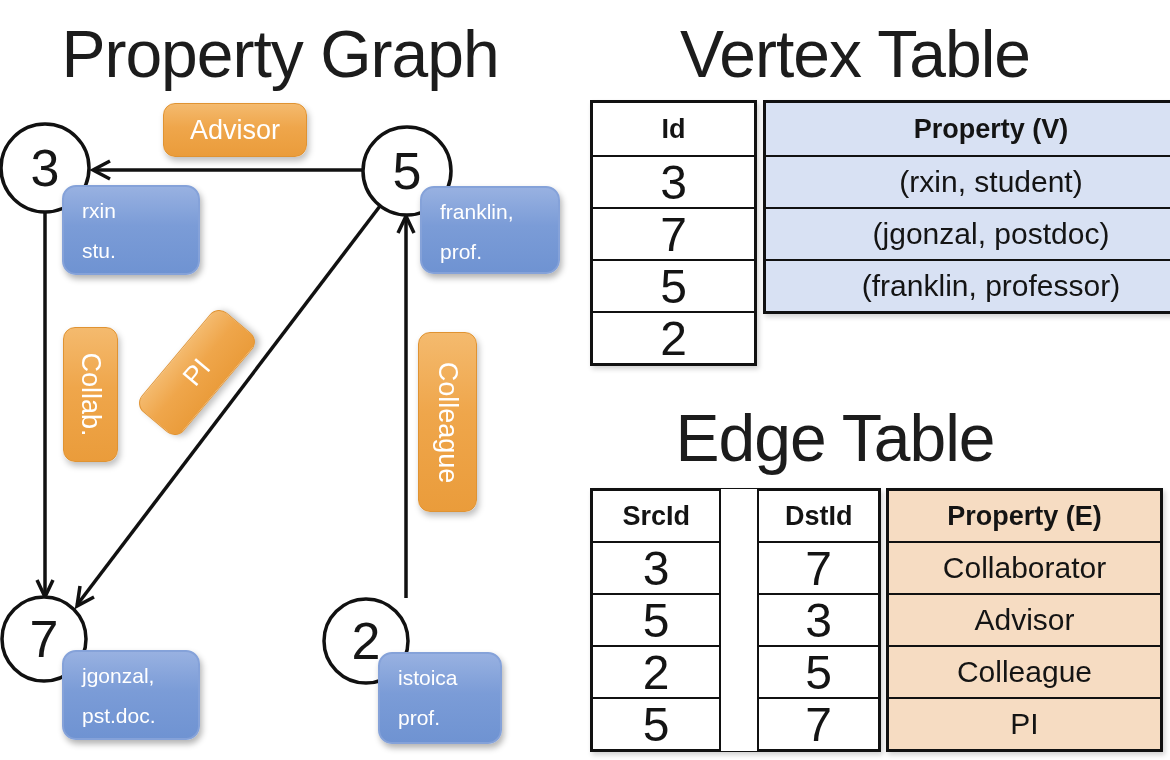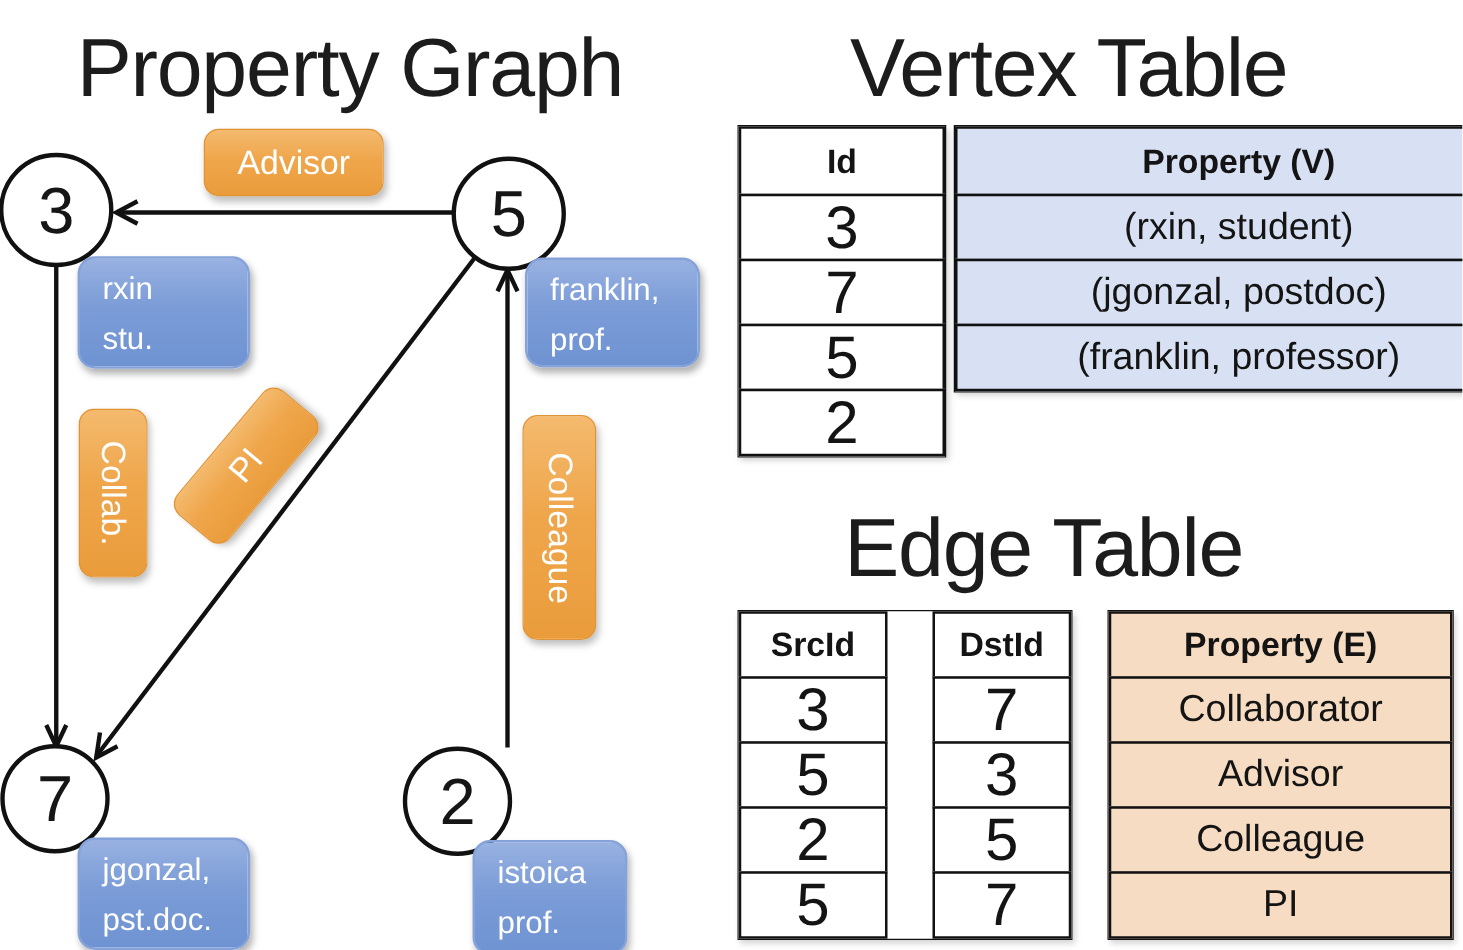--- a/index.html
+++ b/index.html
@@ -20,21 +20,21 @@
   .edge-line  { stroke:#111; stroke-width:3.5; fill:none; }
   .arrowhead  { stroke:#111; stroke-width:3.5; fill:none; stroke-linejoin:miter; }
   .node-circle{ fill:#ffffff; stroke:#111; stroke-width:3.5; }
   .node-id    { font-family:"Liberation Sans",sans-serif; font-size:52px; font-weight:300; fill:#161616; }
 
   
   .vlabel-box {
     position:absolute; box-sizing:border-box; border-radius:14px;
     background:linear-gradient(180deg,#98b1e1 0%,#7b9cd7 45%,#6f93d2 100%);
     border:2px solid #85a2d9; box-shadow:2px 4px 6px rgba(0,0,0,0.30);
-    color:#fff; font-size:25px; line-height:40px; padding:4px 0 0 18px;margin-top:20px;
+    color:#fff; font-size:21px; line-height:40px; padding:4px 0 0 18px;
   }
   .elabel-box {
     position:absolute; box-sizing:border-box; border-radius:12px;
     background:linear-gradient(180deg,#f4ba6e 0%,#efa64b 45%,#ea9c3b 100%);
     border:1.5px solid #e09332; box-shadow:2px 4px 6px rgba(0,0,0,0.25);
     color:#fff; display:flex; align-items:center; justify-content:center;
     font-size:27px; white-space:nowrap;
   }
   .elabel-box.vertical span { transform:rotate(90deg); white-space:nowrap; }
   #edge-label-pi { transform:rotate(-50deg); }
@@ -56,21 +56,21 @@
   .tcell:first-child { margin-top:0; }
   .tcell.hdr  { font-weight:bold; font-size:27px; }
   .tcell.num  { font-size:48px; font-weight:300; }
   .tcell.h56  { height:56px; }
   .tcell.h54  { height:54px; }
   .bg-blue   .tcell, .tcell.bg-blue   { background:#d8e1f3; }
   .bg-orange .tcell, .tcell.bg-orange { background:#f6dcc2; }
 
   #vt-id   { left:590px; top:100px; width:167px; }
   #vt-prop { left:763px; top:100px; width:456px; }
-  #et-ids  { left:590px; top:488px; width:268px; }
+  #et-ids  { left:590px; top:488px; width:291px; }
   #et-src  { width:150px; }
   #et-dst  { width:141px;margin-left:36px; }
   #et-prop { left:886px; top:488px; width:277px; }
 </style>
 </head>
 <body>
 
 <div class="stage">
 
   <div class="big-title" id="graph-title">Property Graph</div>

